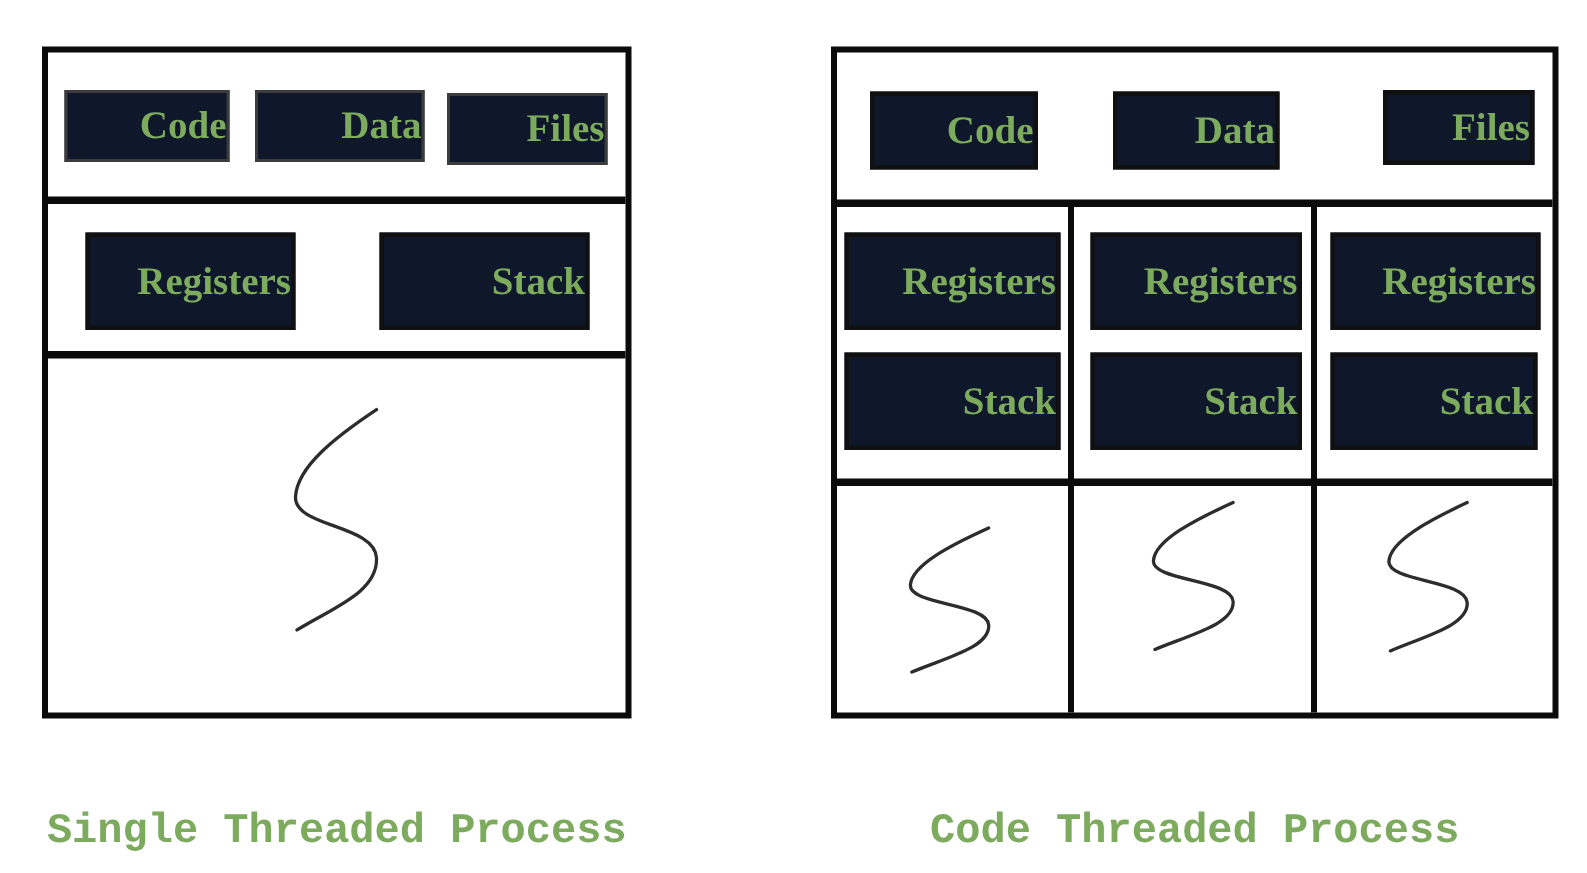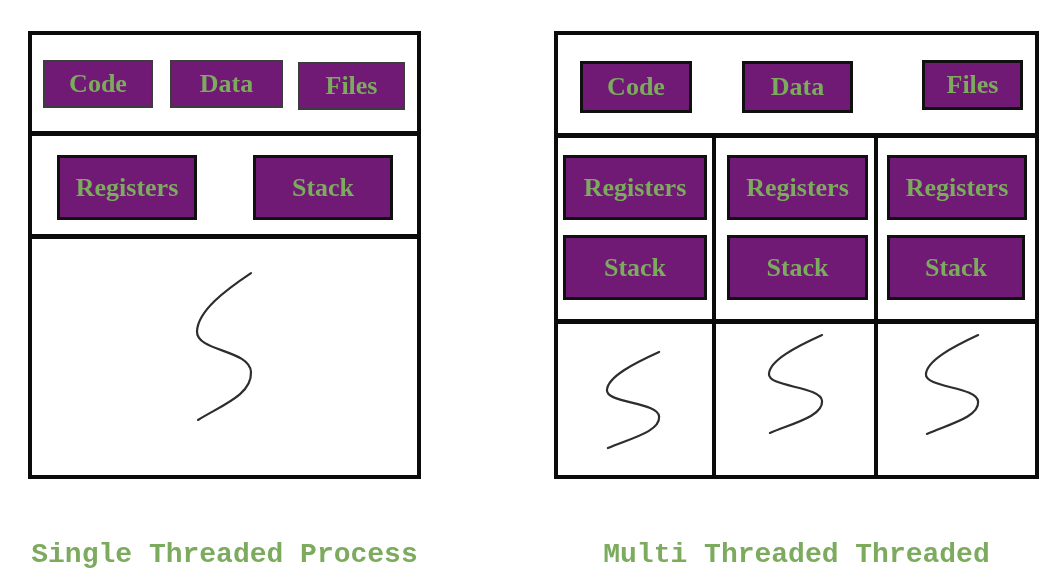--- a/index.html
+++ b/index.html
@@ -18,22 +18,22 @@
   .abs { position: absolute; box-sizing: border-box; }
   .outer {
     border: 4px solid #0b0b0b;
     background: #ffffff;
   }
   .hdiv { background: #0b0b0b; }
   .vdiv { background: #0b0b0b; }
   .cell {
     display: flex;
     align-items: center;
-    justify-content: center;
-    background: #701a75;
+    justify-content: flex-end;
+    background: #0f172a;
   }
   .lbl {
     color: #7cab5e;
     font-weight: bold;
     font-size: 26px;
     white-space: nowrap;
   }
   .thin { border: 2px solid #3c3c3c; }
   .mid  { border: 3px solid #101010; }
   .caption {
@@ -121,15 +121,15 @@
   <svg class="abs squiggle" style="left:605px; top:350px;" width="58" height="100" viewBox="0 0 60 150" preserveAspectRatio="none">
     <path d="M56 3 C30 20, 3 40, 2 60 C1 80, 55 78, 56 100 C57 122, 28 132, 3 147" fill="none" stroke="#2d2d2d" stroke-width="2.2" stroke-linecap="round" vector-effect="non-scaling-stroke"></path>
   </svg>
   <svg class="abs squiggle" style="left:767px; top:333px;" width="59" height="102" viewBox="0 0 60 150" preserveAspectRatio="none">
     <path d="M56 3 C30 20, 3 40, 2 60 C1 80, 55 78, 56 100 C57 122, 28 132, 3 147" fill="none" stroke="#2d2d2d" stroke-width="2.2" stroke-linecap="round" vector-effect="non-scaling-stroke"></path>
   </svg>
   <svg class="abs squiggle" style="left:924px; top:333px;" width="58" height="103" viewBox="0 0 60 150" preserveAspectRatio="none">
     <path d="M56 3 C30 20, 3 40, 2 60 C1 80, 55 78, 56 100 C57 122, 28 132, 3 147" fill="none" stroke="#2d2d2d" stroke-width="2.2" stroke-linecap="round" vector-effect="non-scaling-stroke"></path>
   </svg>
 
-  <div class="abs caption" style="left:554px; top:538px; width:485px;">Multi Threaded Threaded</div>
+  <div class="abs caption" style="left:554px; top:538px; width:485px;">Code Threaded Process</div>
 
 </div>
 
 </body></html>

